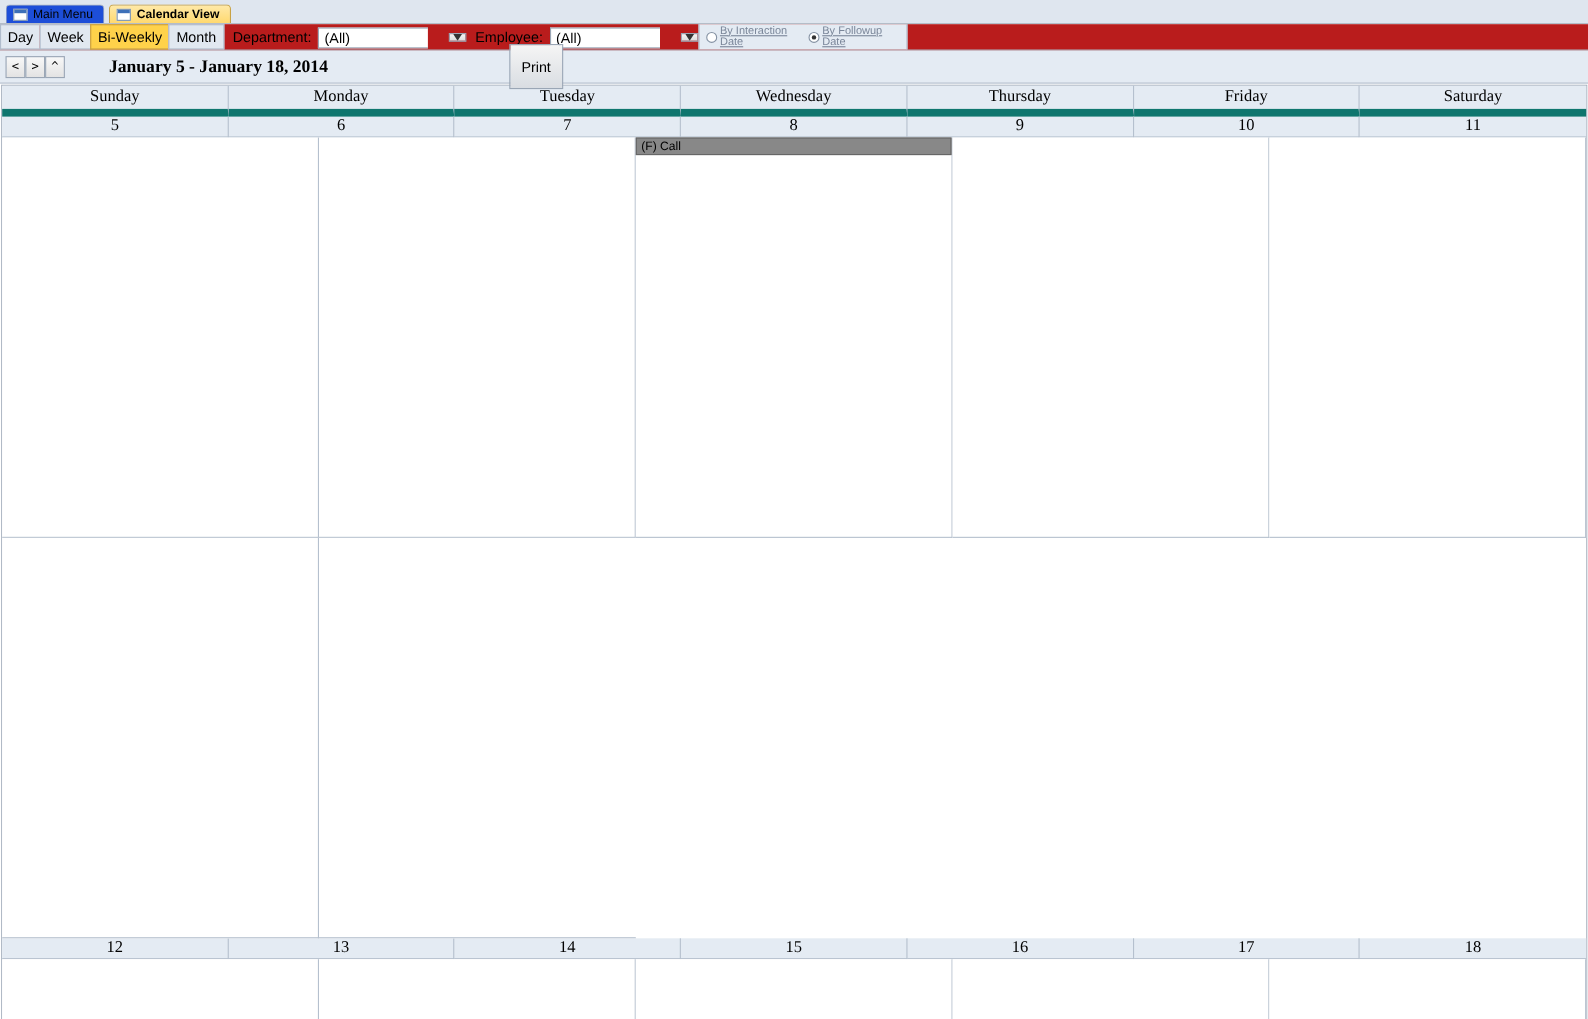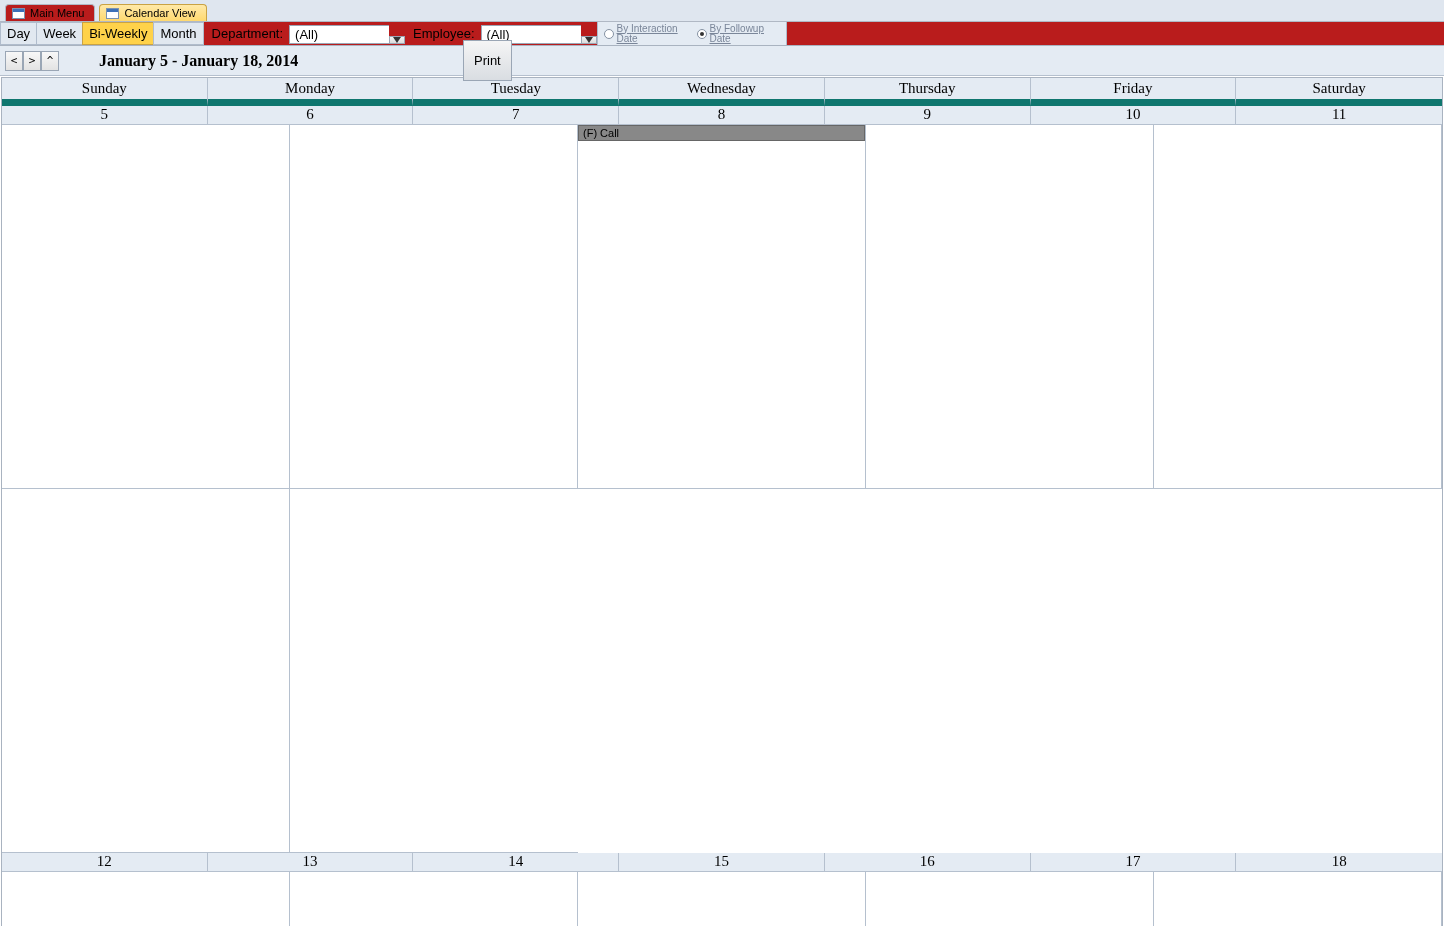--- a/index.html
+++ b/index.html
@@ -18,31 +18,31 @@
     padding: 2px 5px 0 5px;
     height: 22px;
   }
   .win-tab {
     display: inline-flex;
     align-items: center;
     padding: 2px 10px 2px 6px;
     font-size: 11px;
     border: 1px solid #b0b8c4;
     border-bottom: none;
-    background: #b91c1c;
+    background: #1d4ed8;
     margin-right: 4px;
     border-radius: 4px 4px 0 0;
     cursor: pointer;
     position: relative;
   }
   .win-tab.active {
     background: linear-gradient(#ffe9a8, #ffd96f);
     border-color: #c9a244;
     z-index: 2;
-    font-weight: normal;
+    font-weight: bold;
   }
   .tab-icon {
     width: 13px;
     height: 11px;
     background: #fff;
     border: 1px solid #7a92b0;
     margin-right: 5px;
     position: relative;
     display: inline-block;
   }
@@ -76,23 +76,24 @@
     background: #ffd24a;
     border-color: #c9a244;
   }
   .tb-label {
     padding: 3px 6px 3px 8px;
     display: flex;
     align-items: center;
   }
   .tb-combo {
     display: inline-flex;
-    align-items: flex-end;
+    align-items: center;
     height: 20px;
     margin-top: 2px;
+    gap: 19px;
   }
   .tb-combo input {
     border: 1px solid #9aa6b5;
     border-right: none;
     font-size: 13px;
     padding: 1px 5px;
     width: 100px;
     background: #fff;
   }
   .tb-combo .dd-btn {

